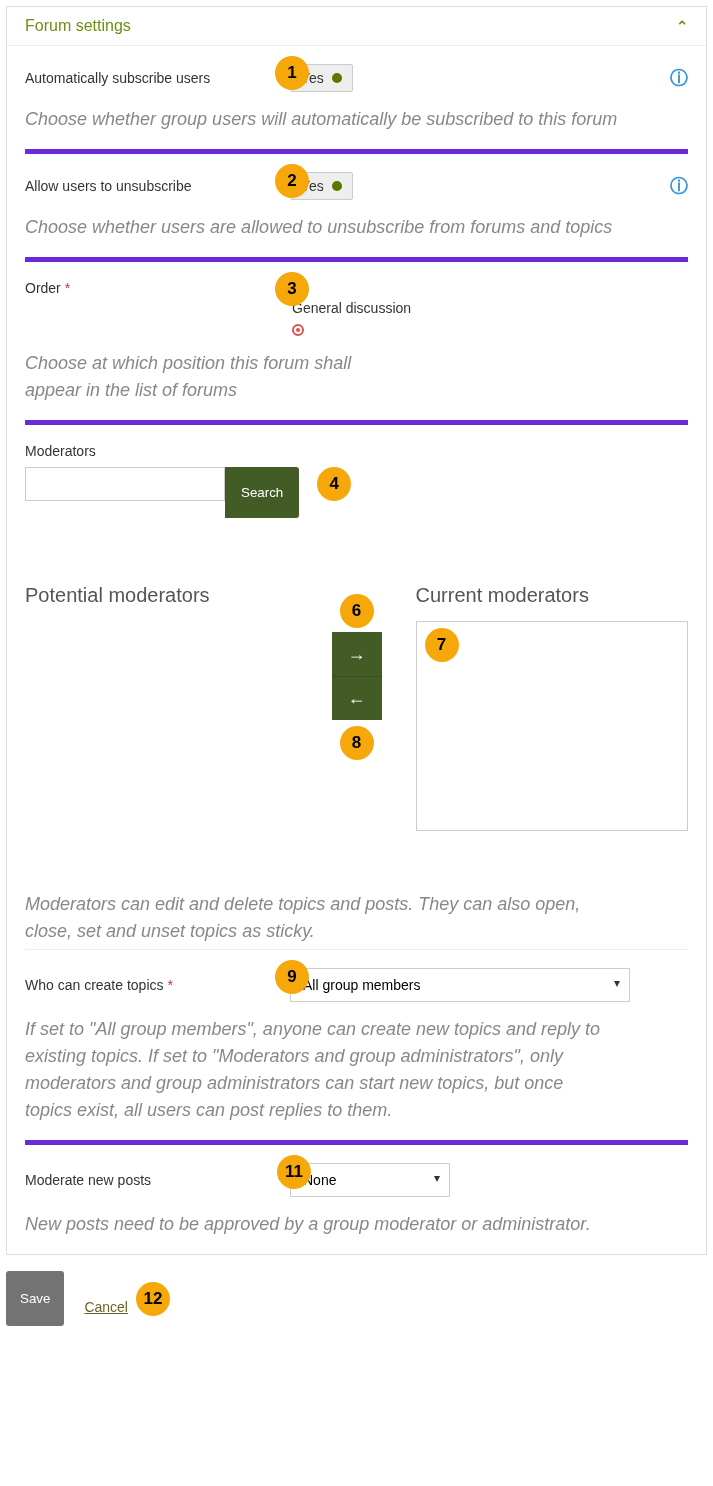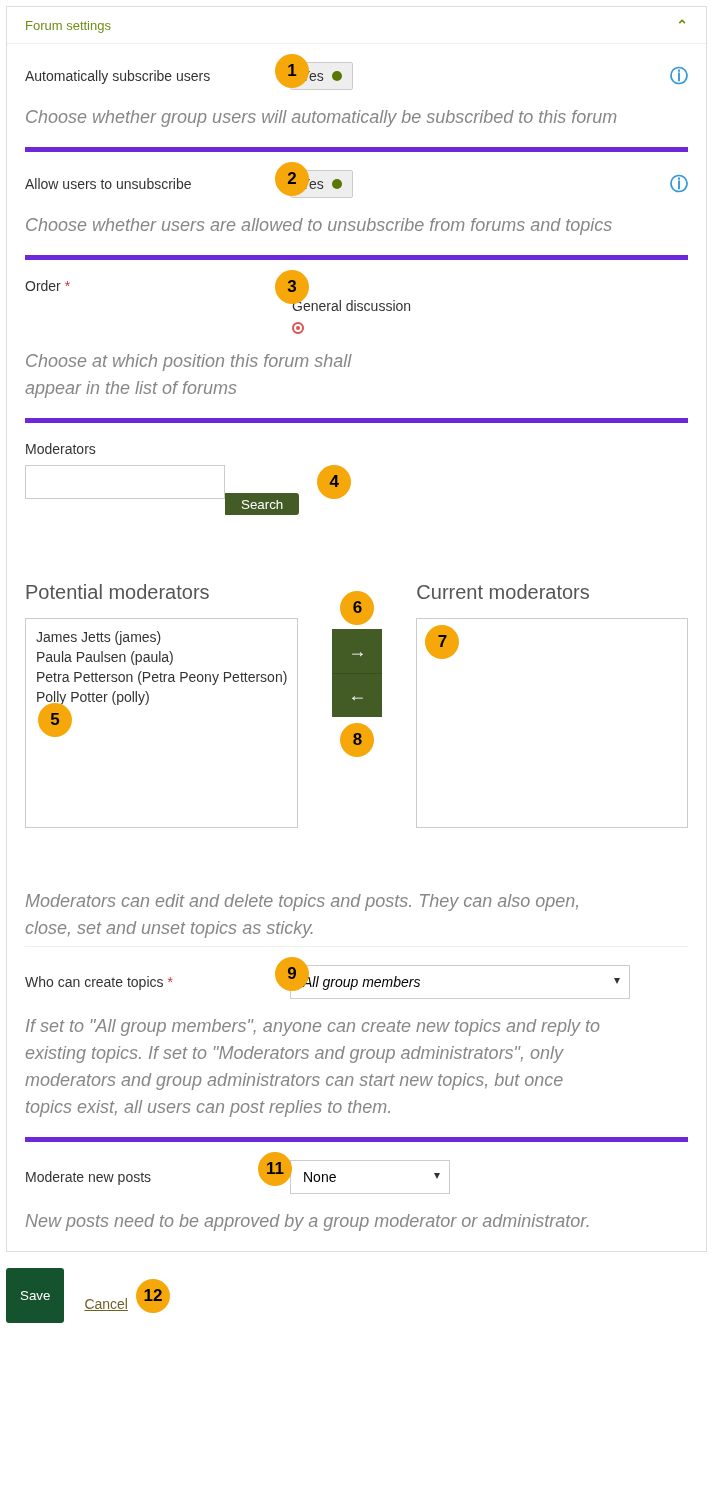--- a/index.html
+++ b/index.html
@@ -16,21 +16,21 @@
     }
     .panel-header {
       padding: 10px 18px;
       border-bottom: 1px solid #eee;
       display: flex;
       align-items: center;
       justify-content: space-between;
     }
     .panel-title {
       color: #6e8e14;
-      font-size: 13px;
+      font-size: 16px;
       font-weight: 400;
     }
     .chevron-up {
       color: #6e8e14;
       font-size: 14px;
       font-weight: bold;
     }
     .panel-body { padding: 0 18px; }
     .row {
       padding: 18px 0 16px 0;
@@ -96,24 +96,23 @@
       content:""; position:absolute; inset:2px; border-radius:50%; background:#d9534f;
     }
     .search-row { display:flex; margin-top: 8px; }
     .search-input {
       width: 200px; height: 34px;
       border: 1px solid #ccc;
       padding: 0 8px;
     }
     .search-btn {
       background:#435c25; color:#fff;
-      border:none; padding: 0 16px; height:22px;
+      border:none; padding: 0 16px; height:51px;
       cursor:pointer;
       border-radius: 0 3px 3px 0;
-      margin-top: 28px;
     }
     .mod-section { padding-top: 36px; }
     .mod-cols {
       display: grid;
       grid-template-columns: 1fr 90px 1fr;
       gap: 14px;
       margin-top: 14px;
       align-items: start;
     }
     .col-header {
@@ -151,21 +150,21 @@
     }
     .sel-wrap { position:relative; display:inline-block;}
     .sel-wrap::after{
       content:"▾"; position:absolute; right:10px; top:8px; pointer-events:none; font-size:12px;
     }
     .footer {
       padding: 10px 6px 14px 6px;
       display:flex; align-items:center; gap:20px;
     }
     .save-btn{
-      background:#14532d; color:#fff; border:none;
+      background:#737373; color:#fff; border:none;
       padding: 20px 14px; border-radius:3px; cursor:pointer;
     }
     .cancel-link {
       color:#6e6127; text-decoration:underline; cursor:pointer;margin-top:16px;
     }
     .marker {
       position:absolute; width:34px; height:34px; border-radius:50%;
       background:#f6a70a; color:#000;
       font-weight:700; font-size:17px;
       display:flex; align-items:center; justify-content:center;
@@ -236,27 +235,20 @@
         <input class="search-input" type="text" style="">
         <button class="search-btn">Search</button>
         <div class="marker" style="position:relative; margin-left:18px; top:0;">4</div>
       </div>
     </div>
 
     <div class="mod-section no-border rel">
       <div class="mod-cols">
         <div>
           <div class="col-header">Potential moderators</div>
-          <div class="listbox rel">
-            <div>James Jetts (james)</div>
-            <div>Paula Paulsen (paula)</div>
-            <div>Petra Petterson (Petra Peony Petterson)</div>
-            <div>Polly Potter (polly)</div>
-            <div class="marker" style="left:12px; top:84px;">5</div>
-          </div>
         </div>
         <div class="arrow-col rel">
           <div class="marker" style="top:-38px; left:28px;">6</div>
           <button class="arrow-btn">
             <span>→</span>
           </button>
           <button class="arrow-btn">
             <span>←</span>
           </button>
           <div class="marker" style="top:94px; left:28px;">8</div>
@@ -271,33 +263,33 @@
       <div class="desc" style="margin-top:60px; max-width:560px;">Moderators can edit and delete topics and posts. They can also open, close, set and unset topics as sticky.</div>
     </div>
 
     <div class="row rel" style="border-top:1px solid #eee; margin-top:4px;">
       <div class="row-top">
         <div class="label-col">
           <span>Who can create topics</span><span class="req">*</span>
         </div>
         <div class="marker" style="left:250px; top:-8px;">9</div>
         <span class="sel-wrap" style="width:340px;">
-          <select class="select" style="width:100%;font-style:italic;">
+          <select class="select" style="width:100%;">
             <option>All group members</option>
           </select>
         </span>
       </div>
       <div class="desc" style="max-width:580px;">If set to "All group members", anyone can create new topics and reply to existing topics. If set to "Moderators and group administrators", only moderators and group administrators can start new topics, but once topics exist, all users can post replies to them.</div>
     </div>
 
 
     <div class="row rel no-border">
       <div class="row-top">
         <div class="label-col">Moderate new posts</div>
-        <div class="marker" style="left:233px; top:-8px;">11</div>
+        <div class="marker" style="left:252px; top:-8px;">11</div>
         <span class="sel-wrap" style="width:160px;">
           <select class="select" style="width:100%;">
             <option>None</option>
           </select>
         </span>
       </div>
       <div class="desc">New posts need to be approved by a group moderator or administrator.</div>
     </div>
 
   </div>

